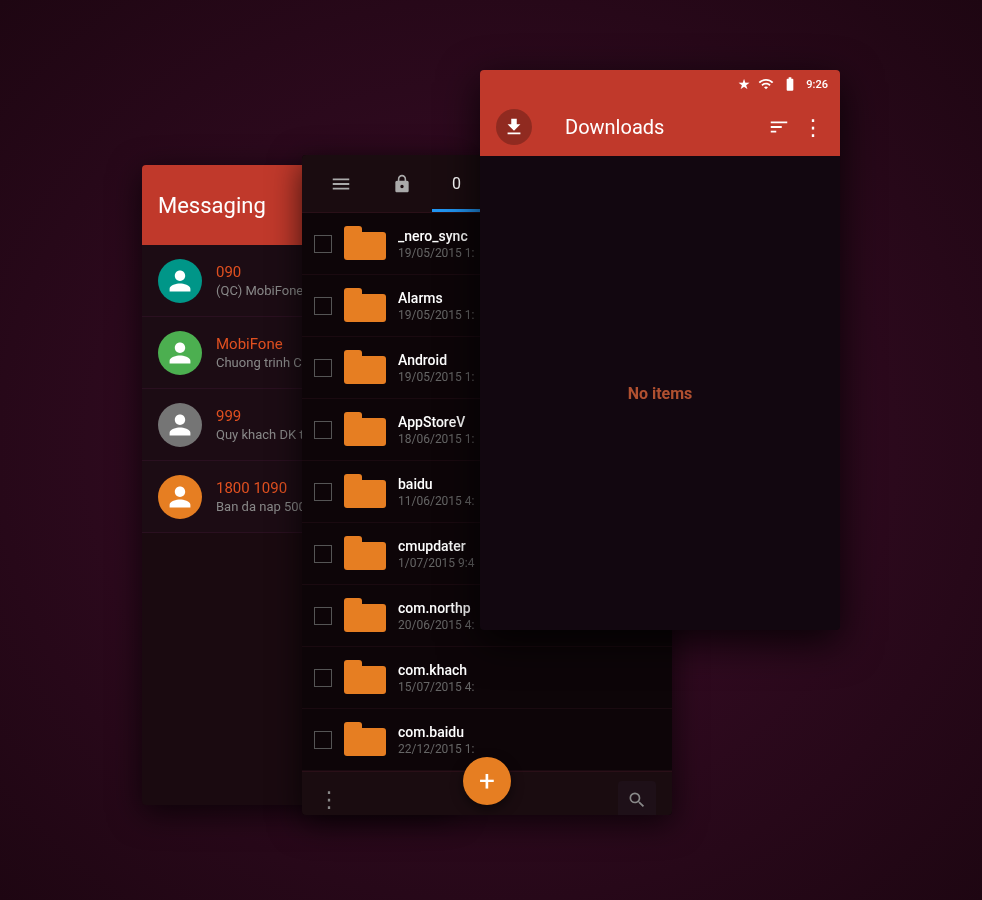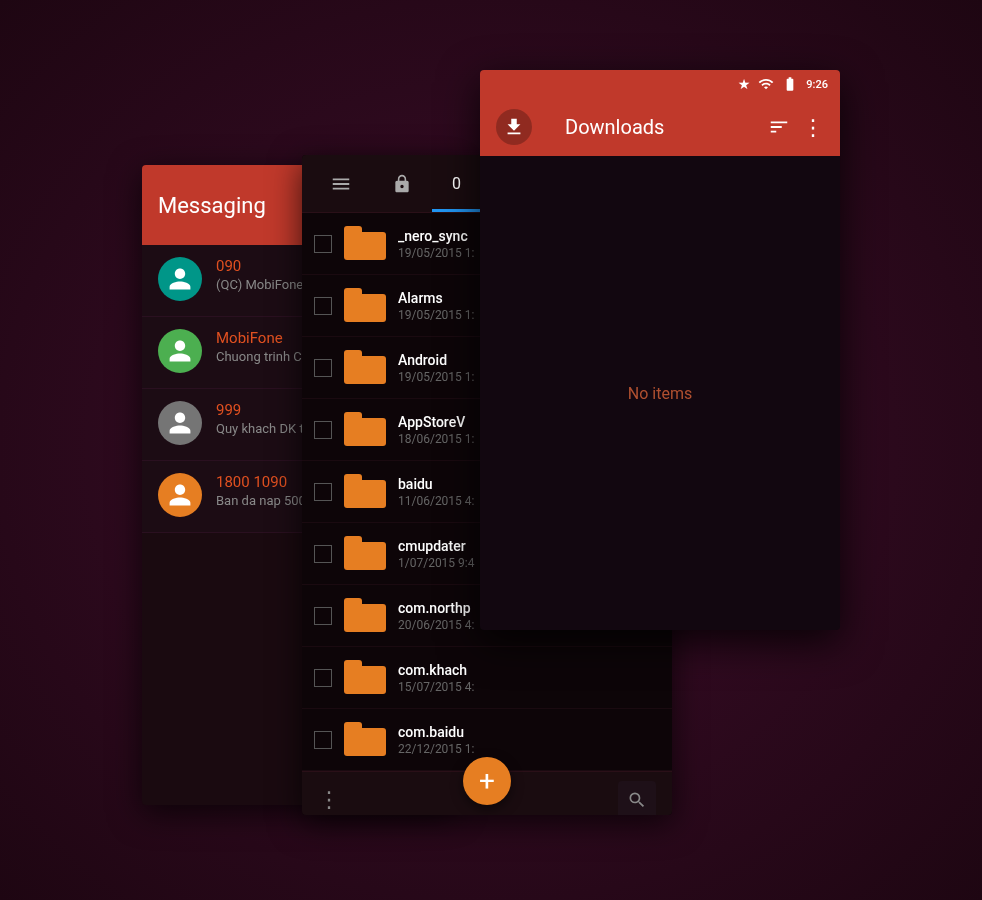--- a/index.html
+++ b/index.html
@@ -41,20 +41,21 @@
       font-size: 22px;
       font-weight: 400;
     }
 
     .messaging-list {
       background: #1c0c14;
     }
 
     .msg-item {
       display: flex;
+      align-items: center;
       padding: 12px 16px;
       border-bottom: 1px solid #2a1020;
       min-height: 72px;
     }
 
     .avatar {
       width: 44px;
       height: 44px;
       border-radius: 50%;
       display: flex;
@@ -315,20 +316,21 @@
       align-items: center;
     }
 
     .dl-empty-area {
       flex: 1;
       display: flex;
       align-items: center;
       justify-content: center;
       color: #b05030;
       font-size: 16px;
+      font-weight: bold;
     }
 
     .downloads-content {
       height: calc(100% - 86px);
       display: flex;
       flex-direction: column;
     }
   </style>
 </head>
 <body>

